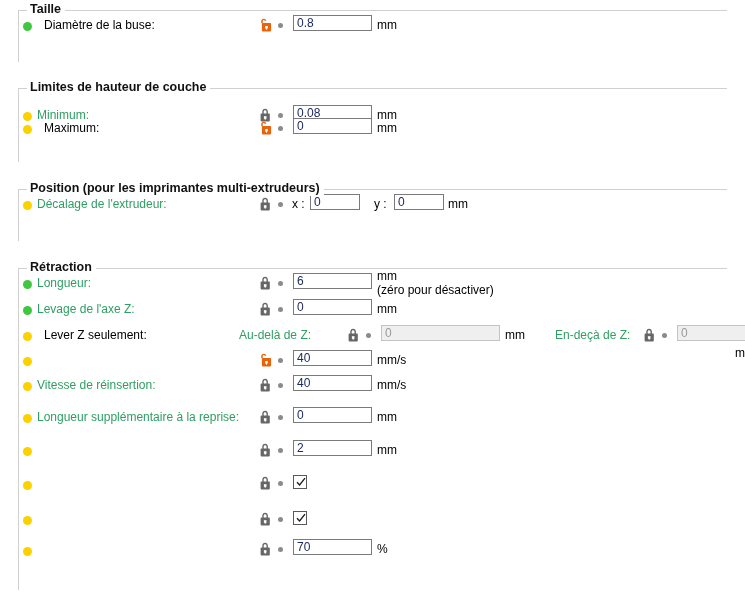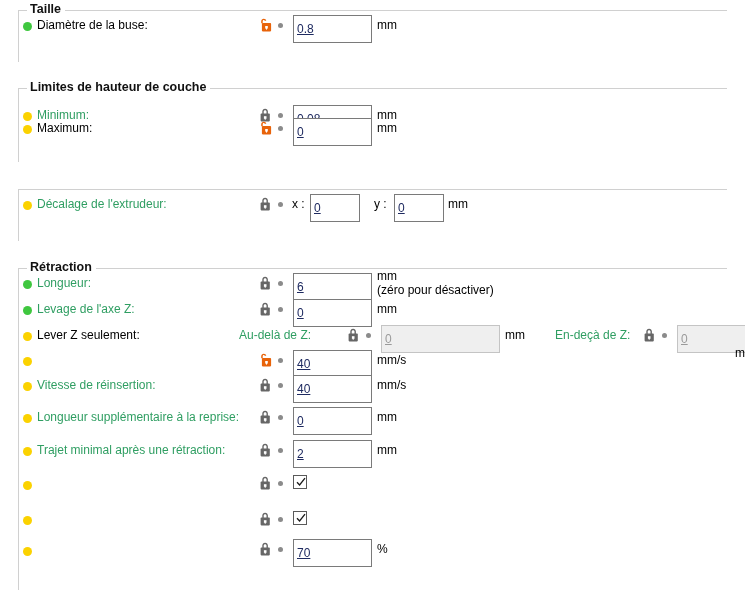--- a/index.html
+++ b/index.html
@@ -43,45 +43,44 @@
   }
   .bullet.green{background:#3fc73f;}
   .bullet.yellow{background:#fbd200;}
   .lbl{
     position:absolute;left:19px;top:4px;
     font-size:12px;
     white-space:nowrap;
     line-height:15px;
   }
   .lbl.mod{color:#2f9e62;}
-  .lbl.normal{color:#000000;}
+  .lbl.normal{color:#000000;margin-left:7px;}
   .lbl.two{top:-3px;white-space:normal;width:190px;line-height:14px;}
 
   
   .lock{position:absolute;width:13px;height:14px;top:4px;}
   .lock svg{display:block;width:13px;height:14px;}
 
   
   .dot{position:absolute;width:5px;height:5px;border-radius:50%;
        background:#8b8b8b;top:9px;}
 
   
   .inp{
     position:absolute;top:1px;
-    height:28px;width:79px;
+    height:16px;width:79px;
     border:1px solid #7a7a7a;
     background:#ffffff;
     box-sizing:border-box;
     font-family:"Liberation Sans","DejaVu Sans",sans-serif;
     font-size:12px;
     color:#1e2a60;
     padding:0 3px;
     line-height:18px;
     outline:none;
-    text-decoration:underline;
   }
   .inp.disabled{background:#efefef;border:1px solid #c4c4c4;color:#9a9a9a;}
   .inp.wide{width:119px;}
 
   .unit{position:absolute;top:4px;font-size:12px;color:#000;white-space:nowrap;line-height:15px;}
   .unit2{position:absolute;font-size:12px;color:#000;white-space:nowrap;line-height:15px;}
   .sublabel{position:absolute;top:4px;font-size:12px;color:#2f9e62;white-space:nowrap;line-height:15px;}
   .axis{position:absolute;top:4px;font-size:12px;color:#000;line-height:15px;}
 
   
@@ -153,20 +152,21 @@
         </span>
         <span class="dot" style="left:260px;"></span>
         <input class="inp" style="left: 275px;" value="0">
         <span class="unit" style="left:359px;">mm</span>
       </div>
     </div>
   </div>
 
   <div class="group" style="top:181px;width:709px;height:60px;">
     <div class="frame" style="height:52px;"></div>
+    <div class="title">Position (pour les imprimantes multi-extrudeurs)</div>
     <div class="body">
       <div class="row" style="top:12px;width:709px;">
         <span class="bullet yellow"></span>
         <span class="lbl mod">Décalage de l'extrudeur:</span>
         <span class="lock" style="left:241px;">
           <svg viewBox="0 0 13 14">
               <path d="M3.3 6.0V3.6C3.3 2.0 4.5.8 6.1.8s2.8 1.2 2.8 2.8V6h-1.4V3.6c0-.8-.6-1.4-1.4-1.4s-1.4.6-1.4 1.4V6z" fill="#666666"></path>
               <rect x="1.6" y="5.6" width="9.2" height="7.8" rx="0.8" fill="#666666"></rect>
               <rect x="4.9" y="8.2" width="2.6" height="2.6" fill="#ffffff"></rect>
               <rect x="5.7" y="9.6" width="1.0" height="2.2" fill="#ffffff"></rect>
@@ -292,21 +292,20 @@
               <rect x="5.7" y="9.6" width="1.0" height="2.2" fill="#ffffff"></rect>
             </svg>
         </span>
         <span class="dot" style="left:260px;"></span>
         <input class="inp" style="left: 275px;" value="0">
         <span class="unit" style="left:359px;">mm</span>
       </div>
 
       <div class="row" style="top:179px;width:709px;">
         <span class="bullet yellow"></span>
-        <span class="lbl mod">Trajet minimal après une rétraction:</span>
         <span class="lock" style="left:241px;">
           <svg viewBox="0 0 13 14">
               <path d="M3.3 6.0V3.6C3.3 2.0 4.5.8 6.1.8s2.8 1.2 2.8 2.8V6h-1.4V3.6c0-.8-.6-1.4-1.4-1.4s-1.4.6-1.4 1.4V6z" fill="#666666"></path>
               <rect x="1.6" y="5.6" width="9.2" height="7.8" rx="0.8" fill="#666666"></rect>
               <rect x="4.9" y="8.2" width="2.6" height="2.6" fill="#ffffff"></rect>
               <rect x="5.7" y="9.6" width="1.0" height="2.2" fill="#ffffff"></rect>
             </svg>
         </span>
         <span class="dot" style="left:260px;"></span>
         <input class="inp" style="left: 275px;" value="2">

